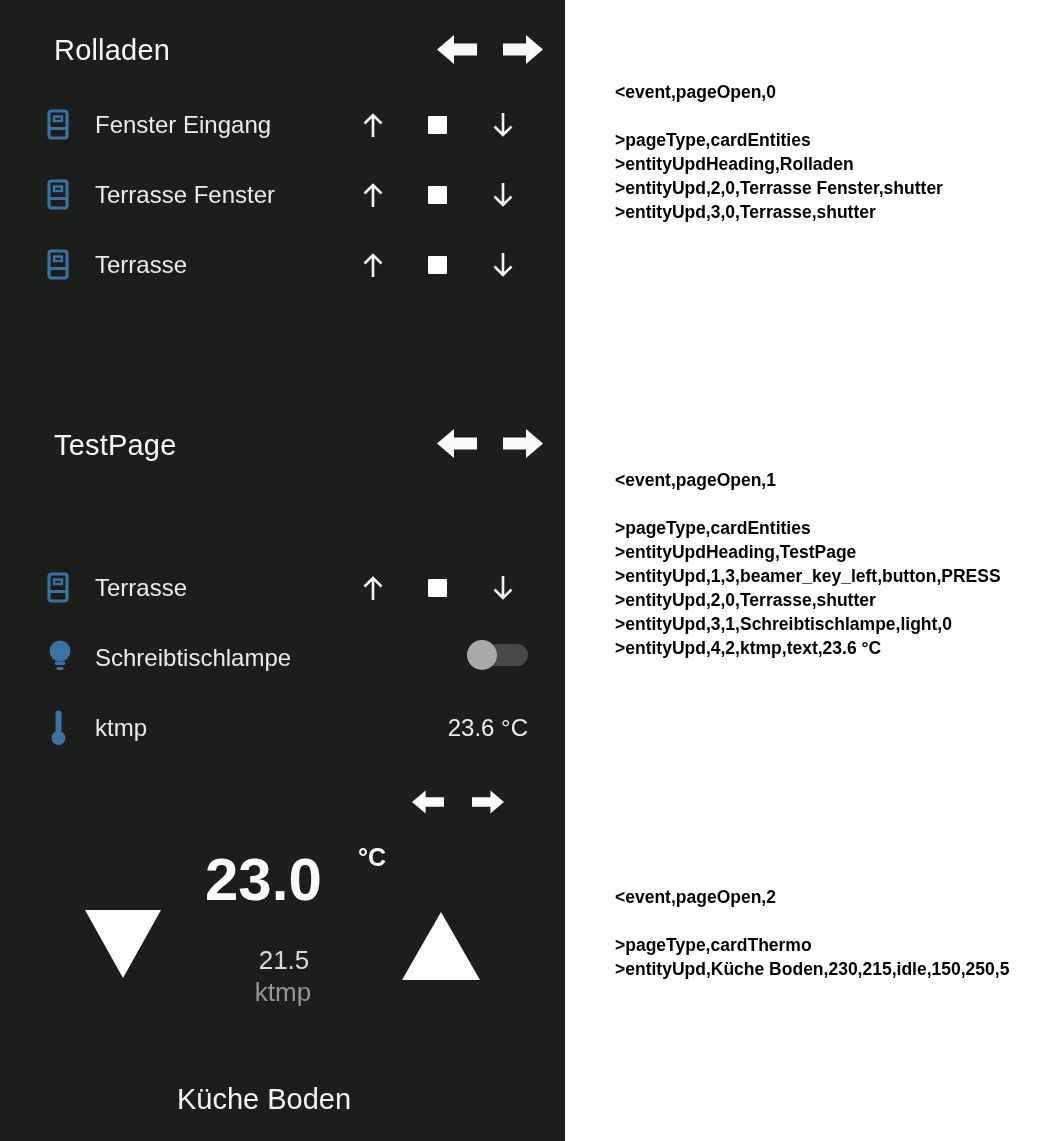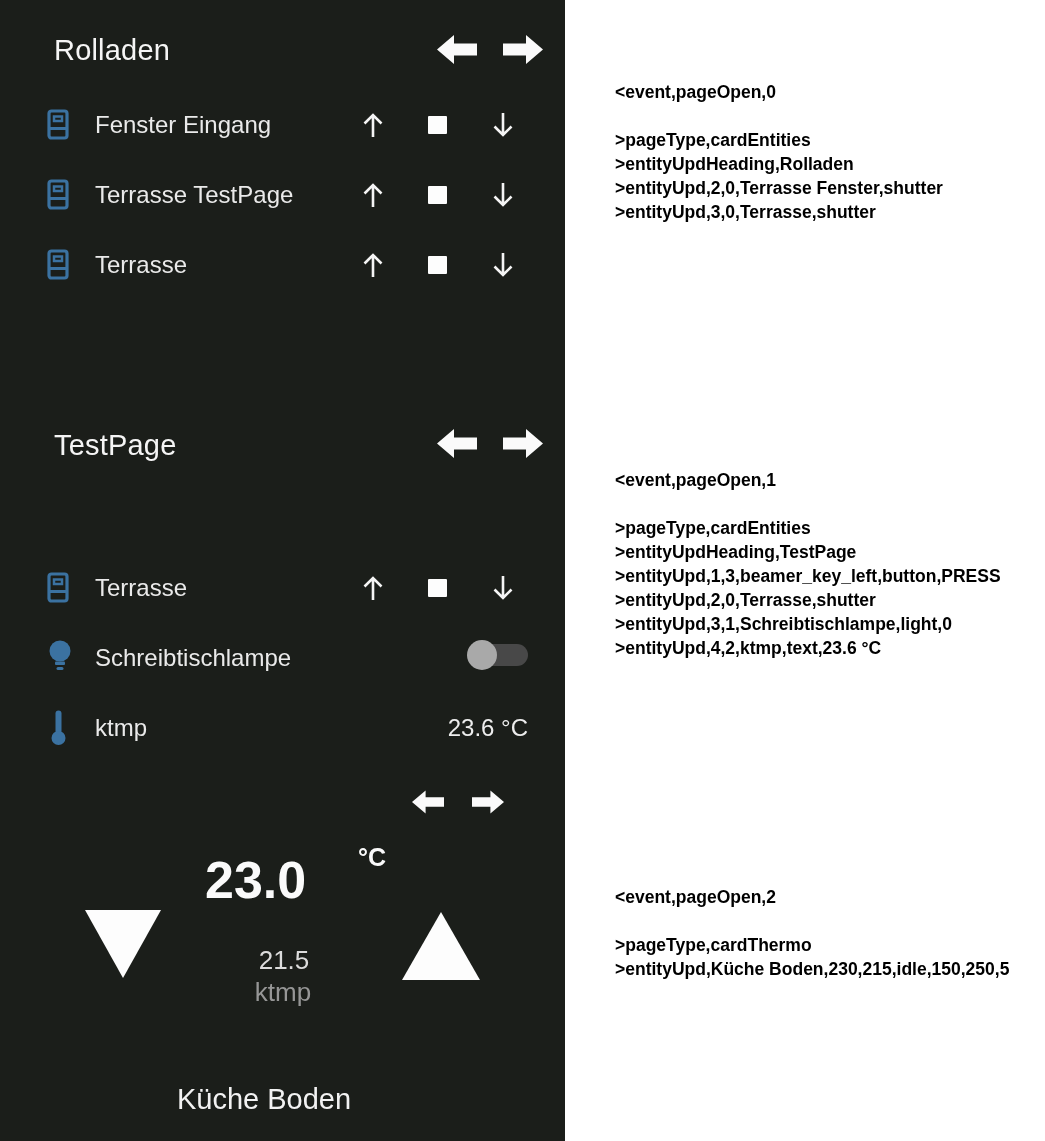--- a/index.html
+++ b/index.html
@@ -35,21 +35,21 @@
     color:#ededed;white-space:nowrap;
   }
   .press{color:#1f9ddd;font-weight:600;letter-spacing:0.5px;}
   
   .toggle{position:absolute;left:470px;top:8px;width:58px;height:22px;
     background:#484848;border-radius:11px;}
   .toggle .knob{position:absolute;left:-3px;top:-4px;width:30px;height:30px;
     border-radius:50%;background:#a9a9a9;}
   
   .thermo-temp{
-    position:absolute;left:205px;top:843px;font-size:52px;line-height:74px;
+    position:absolute;left:205px;top:843px;font-size:60px;line-height:74px;
     font-weight:700;color:#fafafa;white-space:nowrap;
   }
   .thermo-unit{
     position:absolute;left:358px;top:845px;font-size:25px;line-height:25px;
     font-weight:700;color:#fafafa;
   }
   .thermo-target{
     position:absolute;left:284px;top:945px;transform:translateX(-50%);
     font-size:26px;color:#dcdcdc;white-space:nowrap;
   }
@@ -111,21 +111,21 @@
   </div>
 
   <div class="entity-row" style="top:173px">
     <span class="e-icon" style="left:47px;top:6px">
       <svg width="22" height="31" viewBox="0 0 22 31" fill="none" stroke="#3b72a1">
         <rect x="2" y="2" width="18" height="27" rx="2.5" stroke-width="3.2"></rect>
         <rect x="7" y="7.5" width="8" height="4.5" stroke-width="2.5"></rect>
         <line x1="3" y1="19.5" x2="19" y2="19.5" stroke-width="3"></line>
       </svg>
     </span>
-    <span class="e-label">Terrasse TestPage</span>
+    <span class="e-label">Terrasse Fenster</span>
     <span class="ctl ctl-up">
       <svg width="24" height="26" viewBox="0 0 24 26" fill="none" stroke="#f5f5f5" stroke-width="2.6">
           <path d="M12 25 V3 M3.5 11.5 L12 3 L20.5 11.5"></path>
         </svg>
     </span>
     <span class="ctl ctl-stop"></span>
     <span class="ctl ctl-down">
       <svg width="24" height="26" viewBox="0 0 24 26" fill="none" stroke="#f5f5f5" stroke-width="2.6">
           <path d="M12 1 V23 M3.5 14.5 L12 23 L20.5 14.5"></path>
         </svg>

